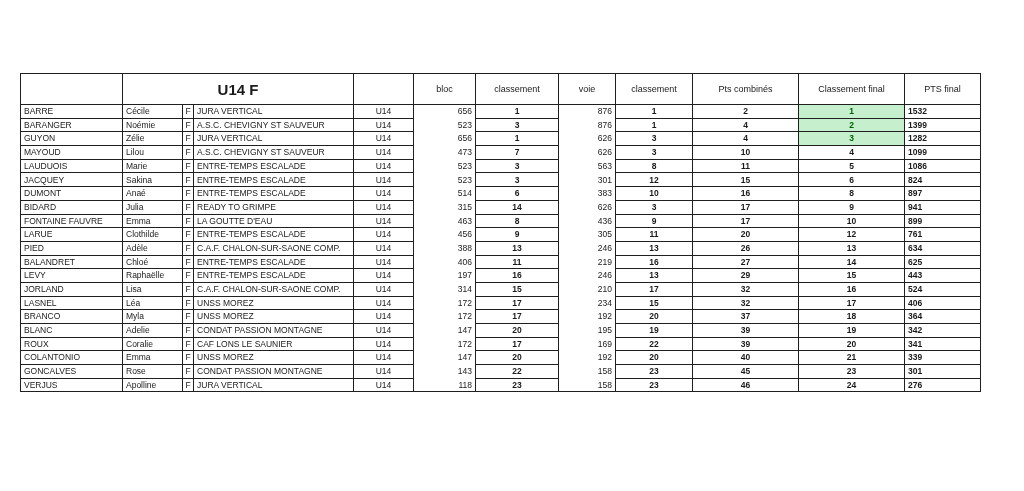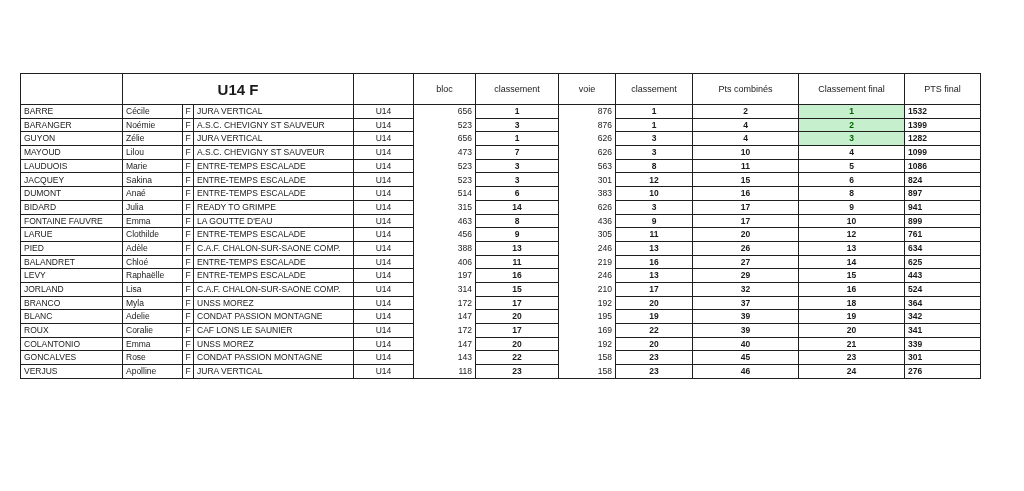--- a/index.html
+++ b/index.html
@@ -292,20 +292,34 @@
           <td class="c-cat">U14</td>
           <td class="c-bloc">314</td>
           <td class="c-rank">15</td>
           <td class="c-voie">210</td>
           <td class="c-rank">17</td>
           <td class="c-rank">32</td>
           <td class="c-rank">16</td>
           <td class="c-ptsfinal">524</td>
         </tr>
         <tr>
+          <td class="c-name">LASNEL</td>
+          <td class="c-first">Léa</td>
+          <td class="c-sex">F</td>
+          <td class="c-club">UNSS MOREZ</td>
+          <td class="c-cat">U14</td>
+          <td class="c-bloc">172</td>
+          <td class="c-rank">17</td>
+          <td class="c-voie">234</td>
+          <td class="c-rank">15</td>
+          <td class="c-rank">32</td>
+          <td class="c-rank">17</td>
+          <td class="c-ptsfinal">406</td>
+        </tr>
+        <tr>
           <td class="c-name">BRANCO</td>
           <td class="c-first">Myla</td>
           <td class="c-sex">F</td>
           <td class="c-club">UNSS MOREZ</td>
           <td class="c-cat">U14</td>
           <td class="c-bloc">172</td>
           <td class="c-rank">17</td>
           <td class="c-voie">192</td>
           <td class="c-rank">20</td>
           <td class="c-rank">37</td>

